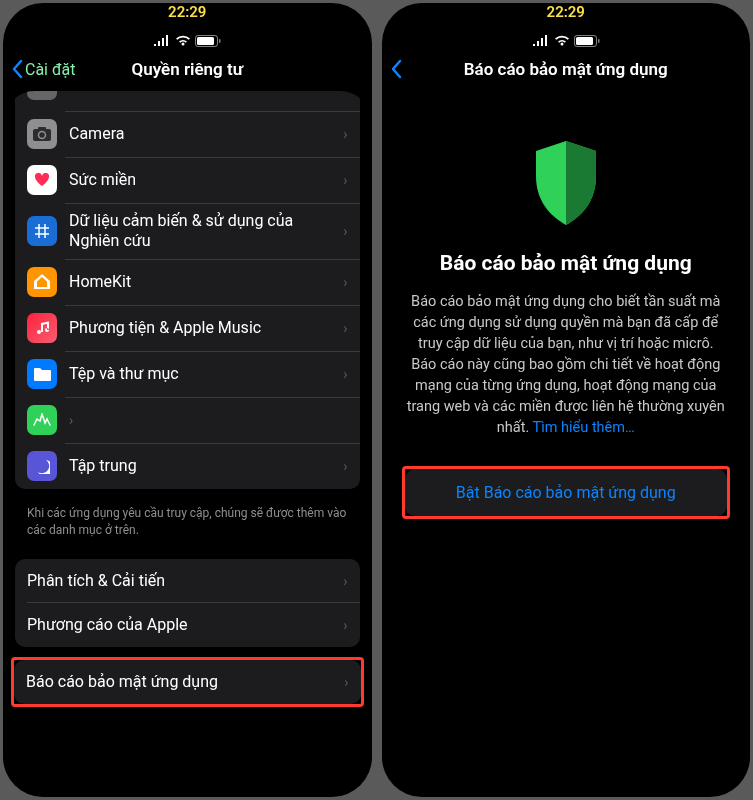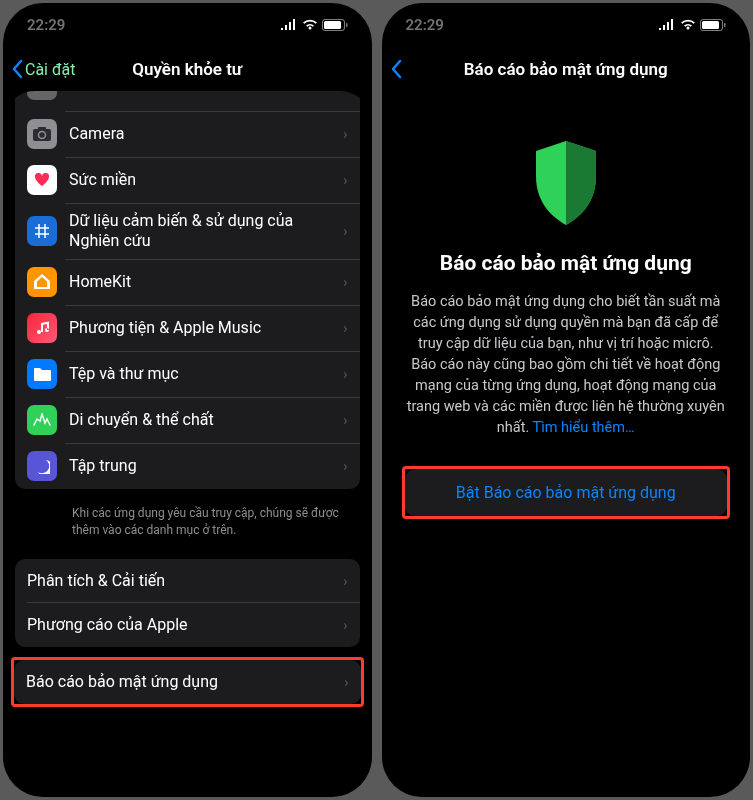--- a/index.html
+++ b/index.html
@@ -19,23 +19,24 @@
     border-radius: 40px;
     overflow: hidden;
     position: relative;
   }
   .status-bar {
     height: 44px;
     display: flex;
     justify-content: space-between;
     align-items: center;
     padding: 0 24px;
-    color: #737373;
+    color: #fde047;
     font-size: 15px;
     font-weight: 600;
+    flex-direction: column;
   }
   .status-right { display: flex; gap: 4px; align-items: center; }
   .nav-bar {
     height: 44px;
     display: flex;
     align-items: center;
     position: relative;
   }
   .back-btn {
     display: flex;
@@ -101,21 +102,20 @@
   }
   .chevron {
     color: #5a5a5e;
     font-size: 14px;
   }
   .footer-text {
     color: #8e8e93;
     font-size: 12px;
     padding: 6px 24px 10px;
     line-height: 1.4;
-    margin-left: 45px;
   }
   .highlight-red {
     border: 3px solid #ff3b30;
     border-radius: 4px;
     margin: 10px 8px;
   }
   .highlight-red .list-group { margin: 0; border-radius: 10px; }
   
   .feature {
     padding: 40px 24px 0;
@@ -169,21 +169,21 @@
         </svg>
     </div>
   </div>
   <div class="nav-bar">
     <div class="back-btn">
       <svg width="12" height="20" viewBox="0 0 12 20">
           <path fill="none" stroke="#0a84ff" stroke-width="2.5" stroke-linecap="round" stroke-linejoin="round" d="M10 2L3 10l7 8"></path>
         </svg>
       <span>Cài đặt</span>
     </div>
-    <div class="nav-title">Quyền khỏe tư</div>
+    <div class="nav-title">Quyền riêng tư</div>
   </div>
   <div class="content">
     <div class="list-group cut-top">
       <div class="list-row" style="height:24px;padding-top:0;">
         <div class="icon-box" style="background:#666;"></div>
         <span class="row-label"></span>
         <span class="chevron">›</span>
       </div>
       <div class="list-row">
         <div class="icon-box" style="background:#8e8e93;">
@@ -240,21 +240,20 @@
         </div>
         <span class="row-label">Tệp và thư mục</span>
         <span class="chevron">›</span>
       </div>
       <div class="list-row">
         <div class="icon-box" style="background:#30d158;">
           <svg width="18" height="14" viewBox="0 0 18 14">
               <path fill="none" stroke="#fff" stroke-width="1.5" stroke-linecap="round" d="M1 12l3-6 3 2 2-7 3 9 2-4 3 6"></path>
             </svg>
         </div>
-        <span class="row-label">Di chuyển &amp; thể chất</span>
         <span class="chevron">›</span>
       </div>
       <div class="list-row">
         <div class="icon-box" style="background:#5856d6;">
           <svg width="16" height="16" viewBox="0 0 16 16">
               <path fill="#fff" d="M12 2a6 6 0 01-8 12 8 8 0 108-12z"></path>
             </svg>
         </div>
         <span class="row-label">Tập trung</span>
         <span class="chevron">›</span>

